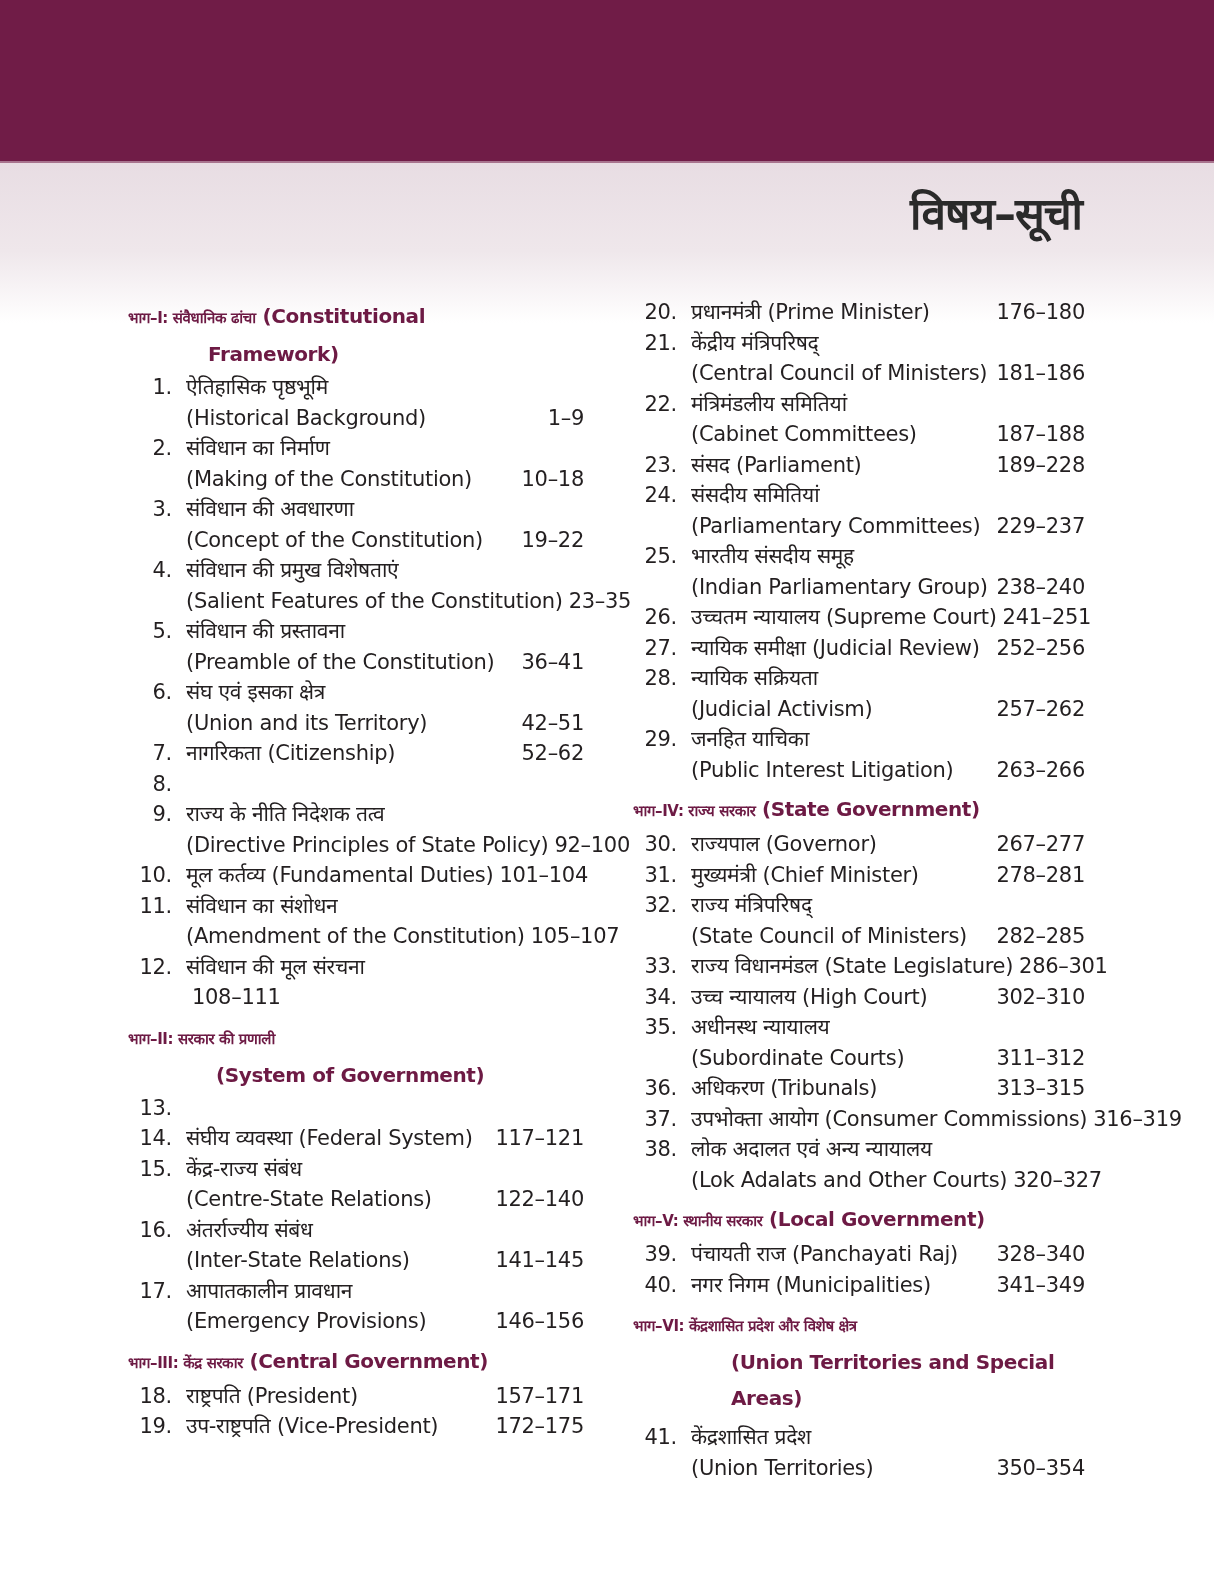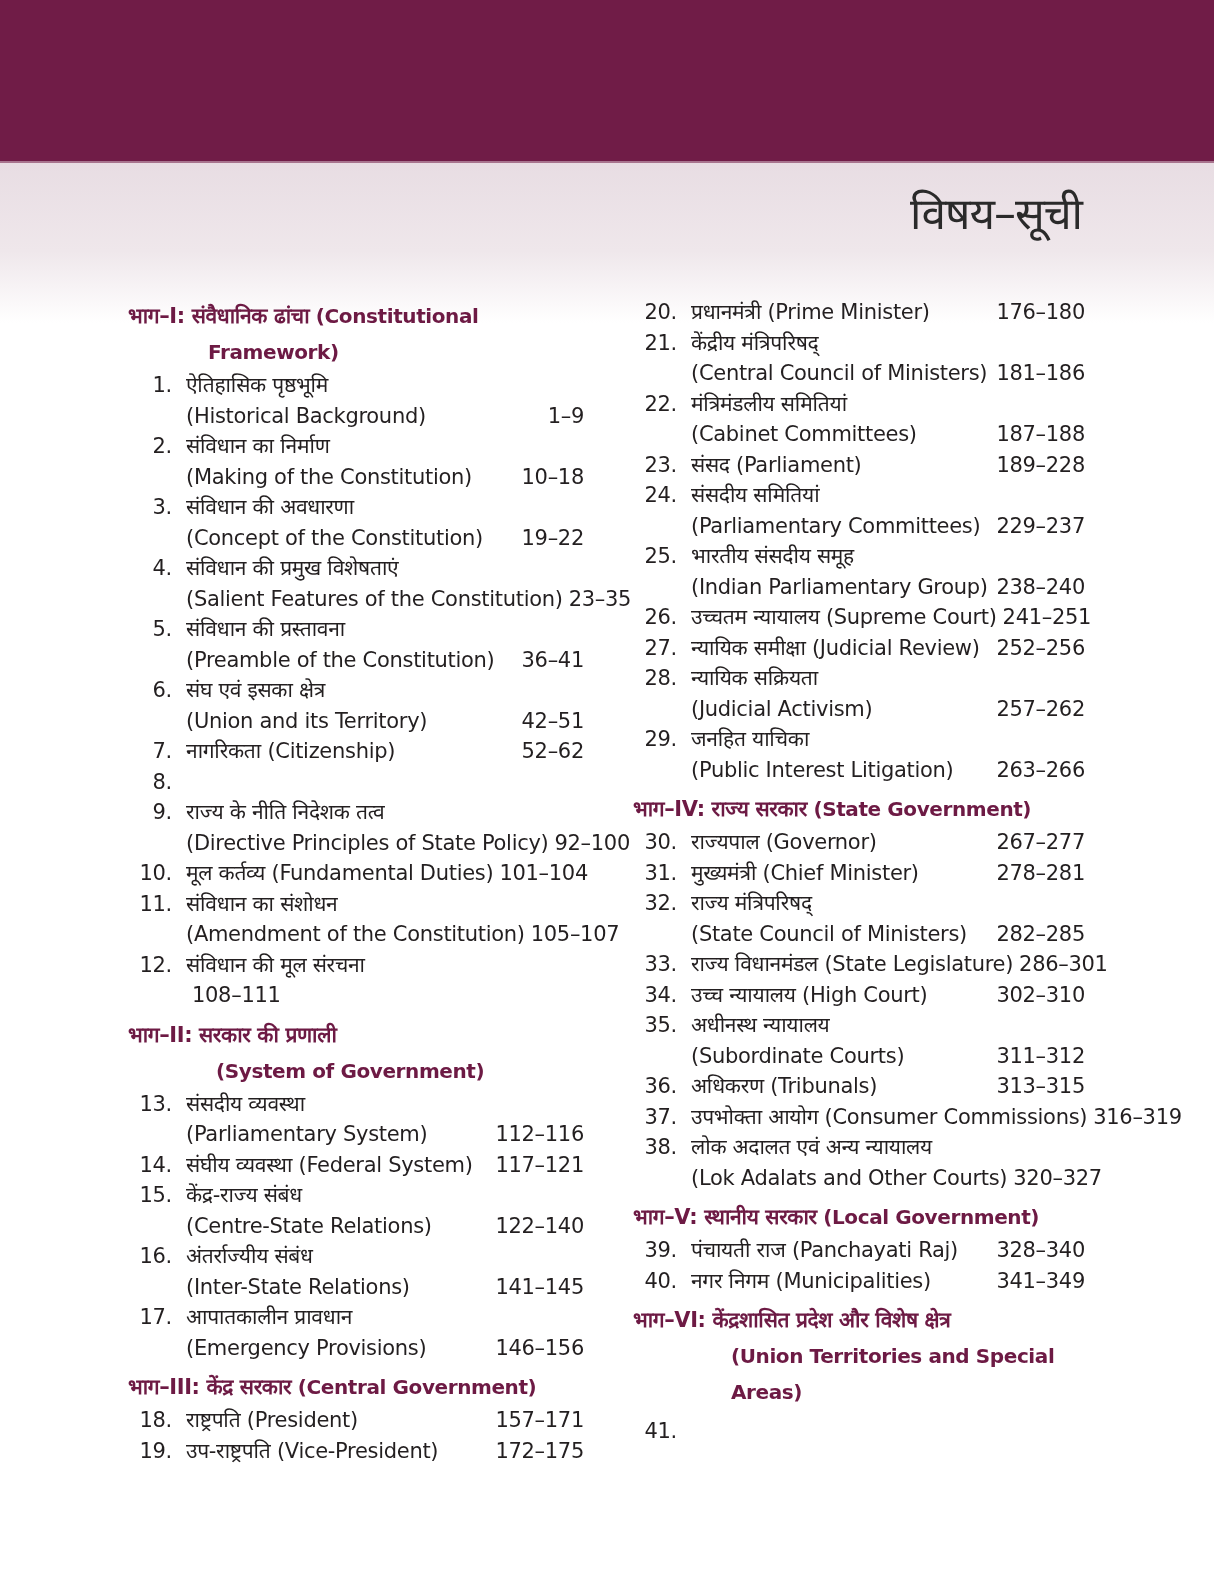--- a/index.html
+++ b/index.html
@@ -2,27 +2,27 @@
 <html><head>
 <meta charset="utf-8">
 <style>
   * { box-sizing: border-box; margin: 0; padding: 0; }
   html, body { width: 1214px; height: 1572px; background: #ffffff; overflow: hidden; }
   body { font-family: "DejaVu Sans", "Liberation Sans", sans-serif; color: #231f20; position: relative; }
   .top-band { position: absolute; left: 0; top: 0; width: 1214px; height: 161px; background: #701c47; }
   .band-line { position: absolute; left: 0; top: 161px; width: 1214px; height: 2px; background: #a8748e; }
   .fade { position: absolute; left: 0; top: 163px; width: 1214px; height: 160px;
           background: linear-gradient(to bottom, #e8dde3 0%, #efe7eb 55%, #ffffff 100%); }
-  .page-title { position: absolute; right: 132px; top: 186px; font-size: 44px; font-weight: normal;
+  .page-title { position: absolute; right: 132px; top: 186px; font-size: 44px; font-weight: bold;
                 color: #2a2a2a; letter-spacing: -1px; line-height: 56px; }
   .col { position: absolute; top: 298px; }
   .col-left { left: 128px; width: 456px; }
   .col-right { left: 633px; width: 452px; top: 297px; }
   .part-head { color: #6d1a44; font-size: 20px; font-weight: bold; line-height: 36px; letter-spacing: -0.4px; }
-  .part-head .hi { font-size: 21px; }
+  .part-head .hi { font-size: 15px; }
   .part-head .en-cont { display: block; }
   .entry { display: flex; font-size: 21px; line-height: 30.5px; letter-spacing: -0.3px; }
   .entry .num { width: 58px; flex: none; text-align: right; padding-right: 14px; }
   .entry .body { flex: 1; display: flex; flex-direction: column; }
   .entry .row { display: flex; justify-content: space-between; white-space: nowrap; }
   .entry .pages { flex: none; text-align: center; padding-left: 6px; }
   .gap { height: 6px; }
 </style>
 </head>
 <body>
@@ -169,29 +169,20 @@
       </div>
     </div>
   <div class="gap"></div>
   <div class="part-head">
     <span class="hi">भाग–II: सरकार की प्रणाली</span>
     <span class="en-cont" style="padding-left:88px">(System of Government)</span>
   </div>
   <div id="p2">
       <div class="entry">
         <span class="num">13.</span>
-        <div class="body">
-          <div class="row">
-            <span>संसदीय व्यवस्था</span>
-          </div>
-          <div class="row">
-            <span>(Parliamentary System)</span>
-            <span class="pages">112–116</span>
-          </div>
-        </div>
       </div>
       <div class="entry">
         <span class="num">14.</span>
         <div class="body">
           <div class="row">
             <span><span>संघीय व्यवस्था</span> <span>(Federal System)</span></span>
             <span class="pages">117–121</span>
           </div>
         </div>
       </div>
@@ -495,15 +486,24 @@
   <div class="gap"></div>
   <div class="part-head">
     <span class="hi">भाग–VI: केंद्रशासित प्रदेश और विशेष क्षेत्र</span>
     <span class="en-cont" style="padding-left:98px">(Union Territories and Special</span>
     <span class="en-cont" style="padding-left:98px">Areas)</span>
   </div>
   <div class="gap"></div>
   <div id="p6">
       <div class="entry">
         <span class="num">41.</span>
+        <div class="body">
+          <div class="row">
+            <span>केंद्रशासित प्रदेश</span>
+          </div>
+          <div class="row">
+            <span>(Union Territories)</span>
+            <span class="pages">350–354</span>
+          </div>
+        </div>
       </div>
     </div>
 </div>
 
 </body></html>

